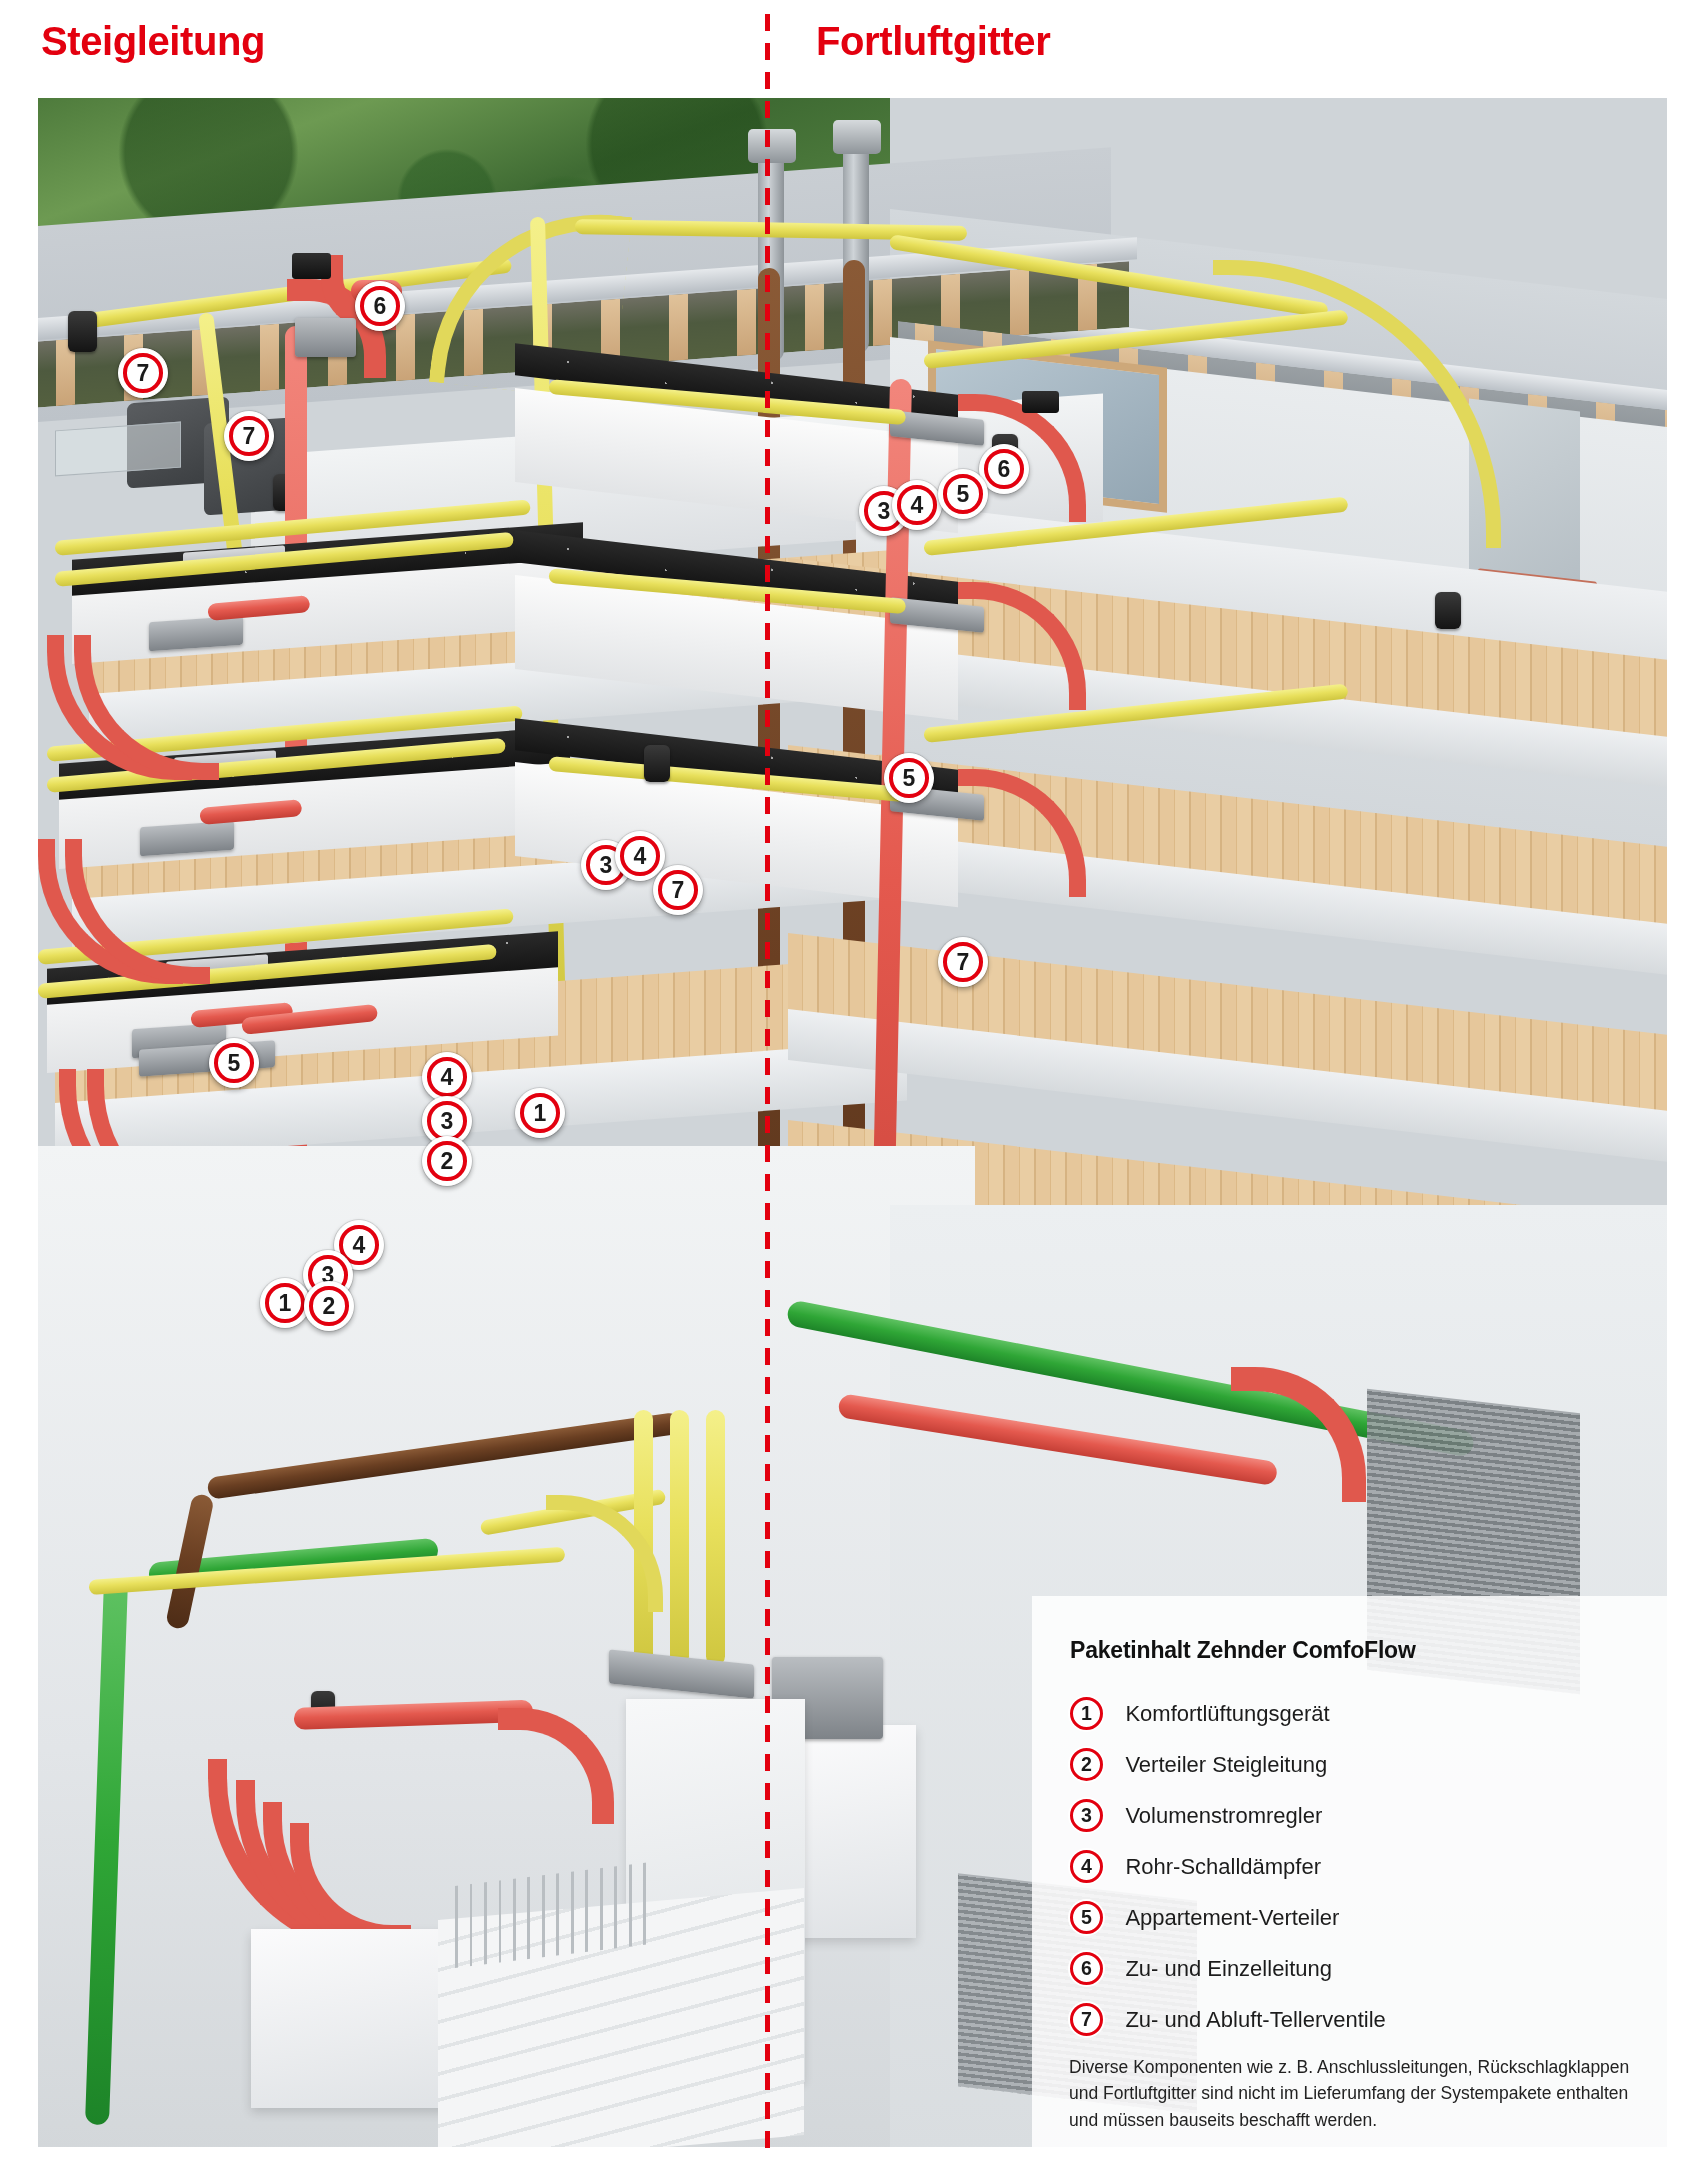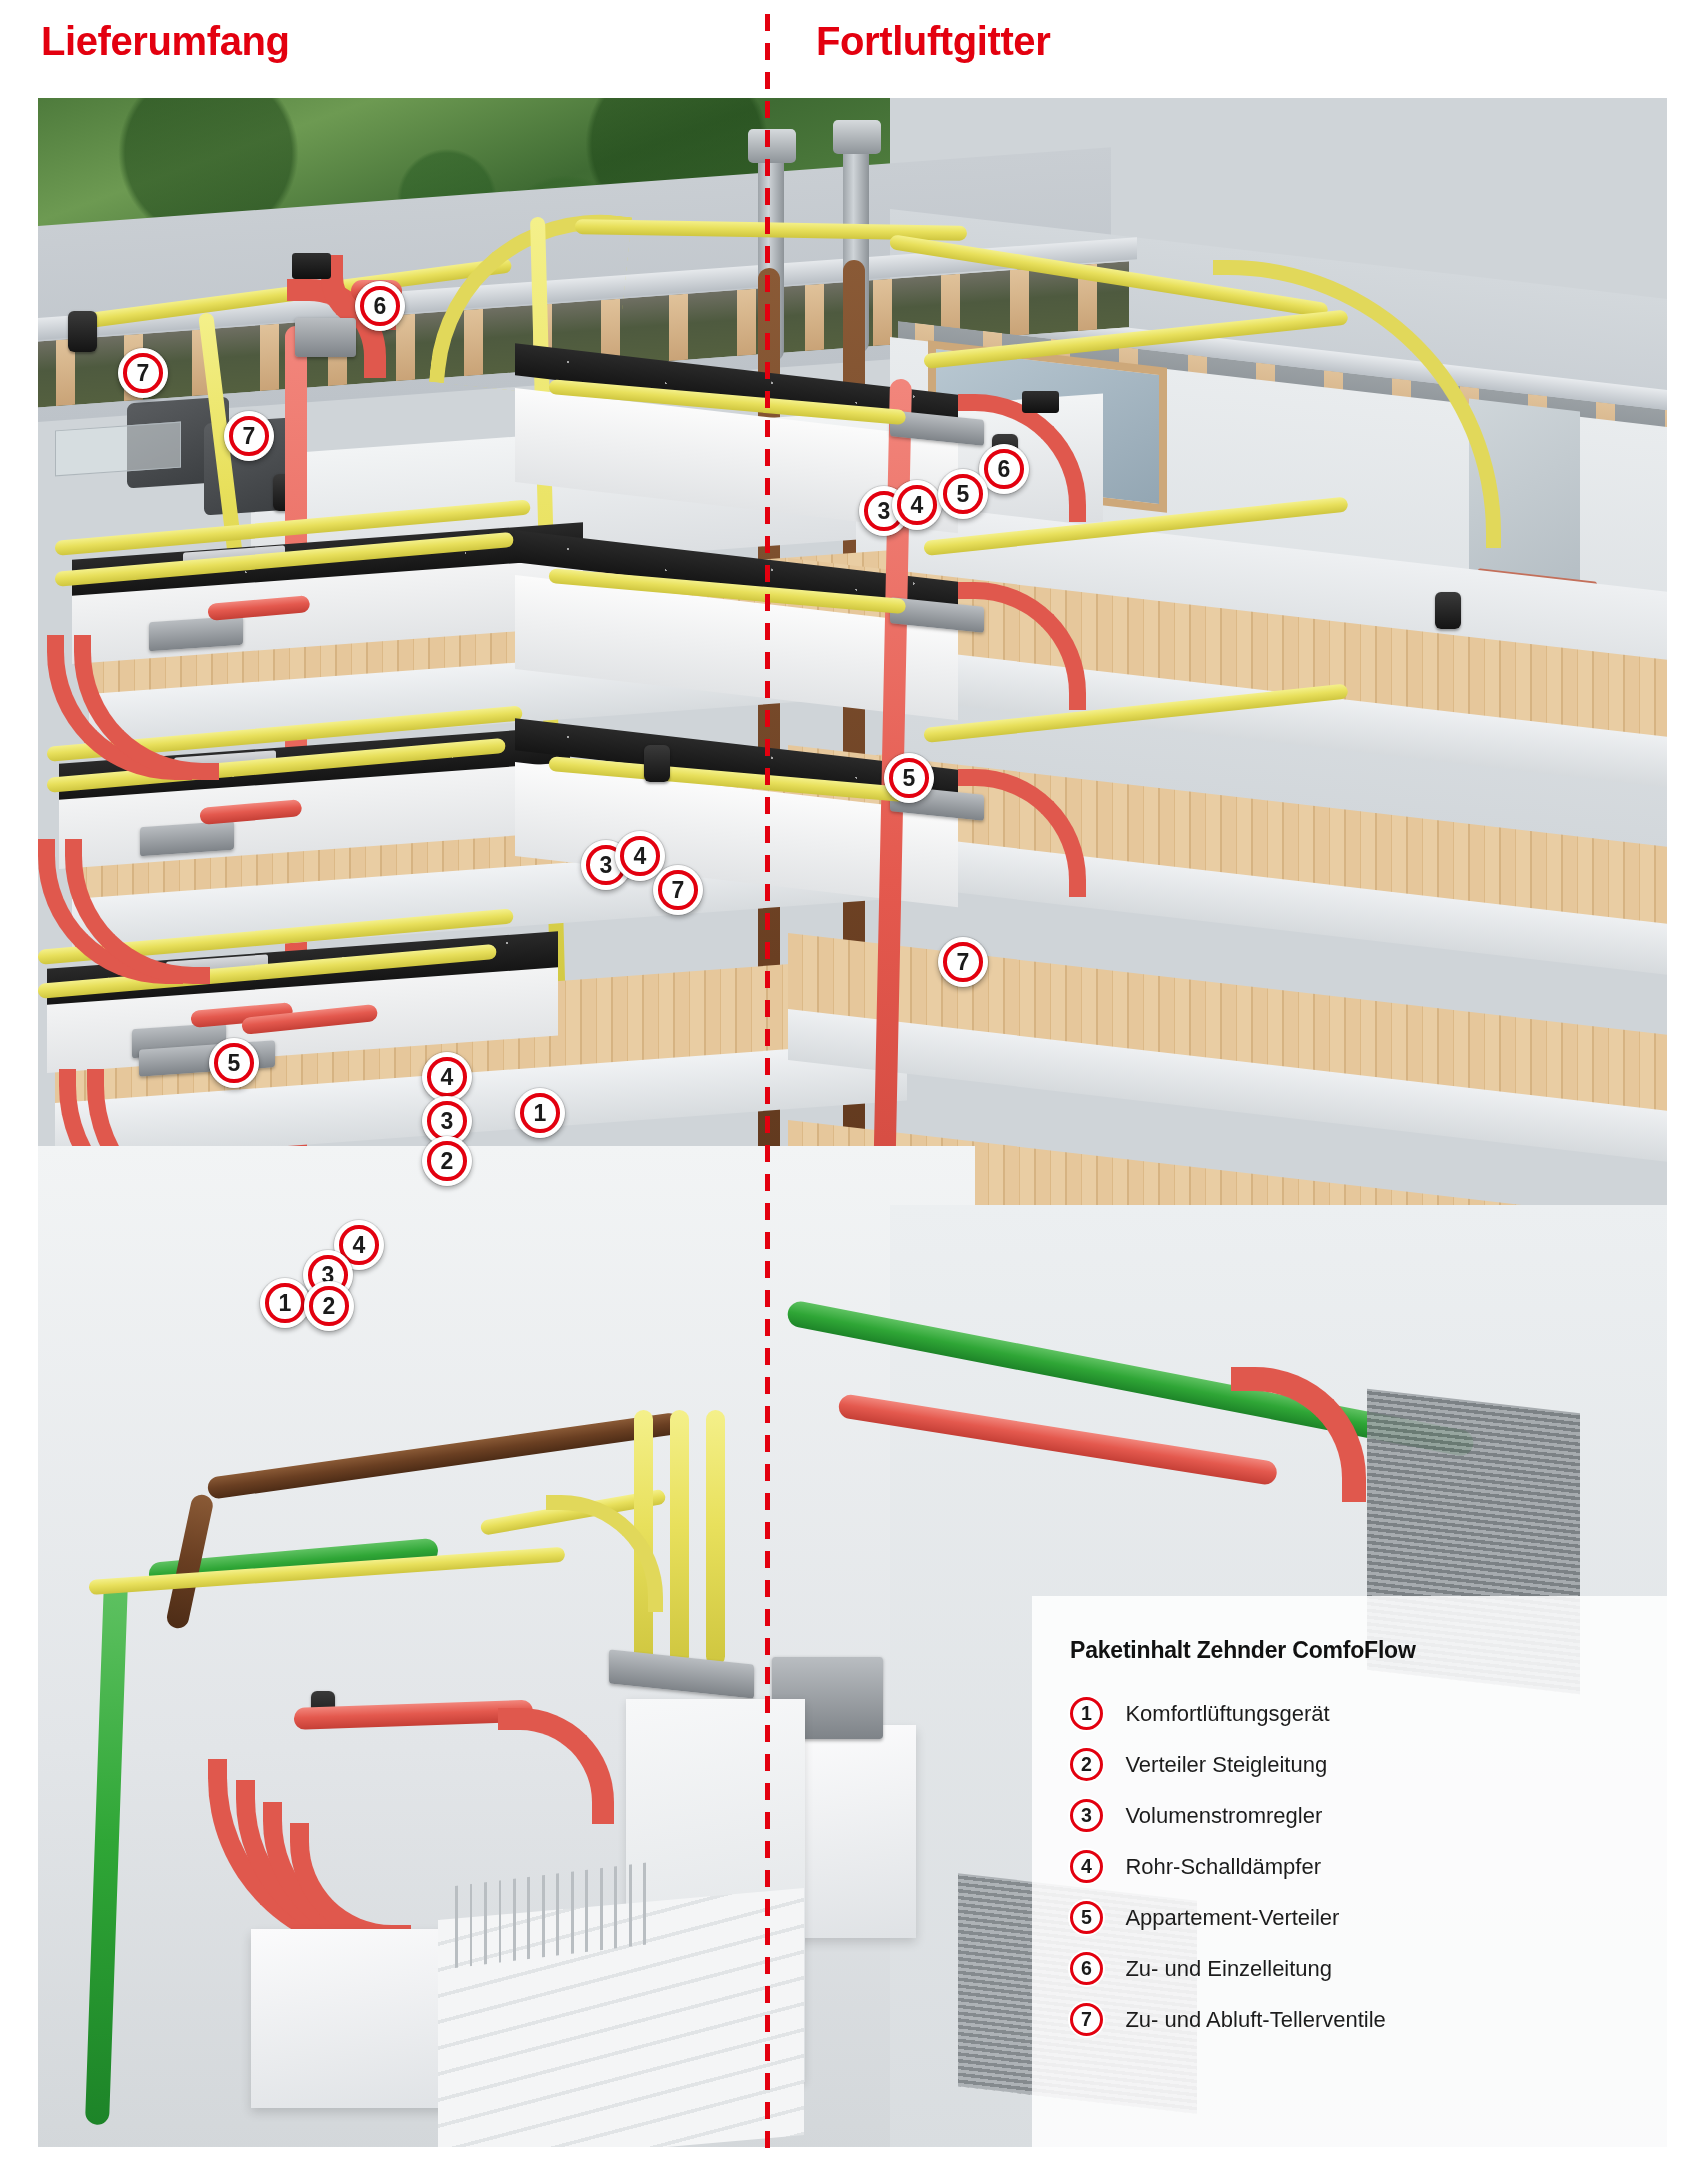--- a/index.html
+++ b/index.html
@@ -157,21 +157,21 @@
   #legend .lnote{
     position:absolute;left:37px;top:458px;width:572px;
     font-size:17.5px;line-height:26.4px;color:#222;
   }
 </style>
 </head>
 <body>
 
 <div id="stage">
 
-  <div class="hdr left">Lieferumfang</div>
+  <div class="hdr left">Steigleitung</div>
   <div class="hdr right">Fortluftgitter</div>
 
   <div id="divider"></div>
 
   <div id="photo">
 
     <div class="sky"></div>
 
     <div class="roofslab"></div>
     <div class="roofslab2"></div>
@@ -559,16 +559,17 @@
           </div>
           <span class="ltxt">Zu- und Einzelleitung</span>
         </li>
         <li>
           <div class="lb">
             <b>7</b>
           </div>
           <span class="ltxt">Zu- und Abluft-Tellerventile</span>
         </li>
       </ul>
+    <div class="lnote">Diverse Komponenten wie z. B. Anschlussleitungen, Rückschlagklappen und Fortluftgitter sind nicht im Lieferumfang der Systempakete enthalten und müssen bauseits beschafft werden.</div>
   </div>
 
 </div>
 
 
 </body></html>

